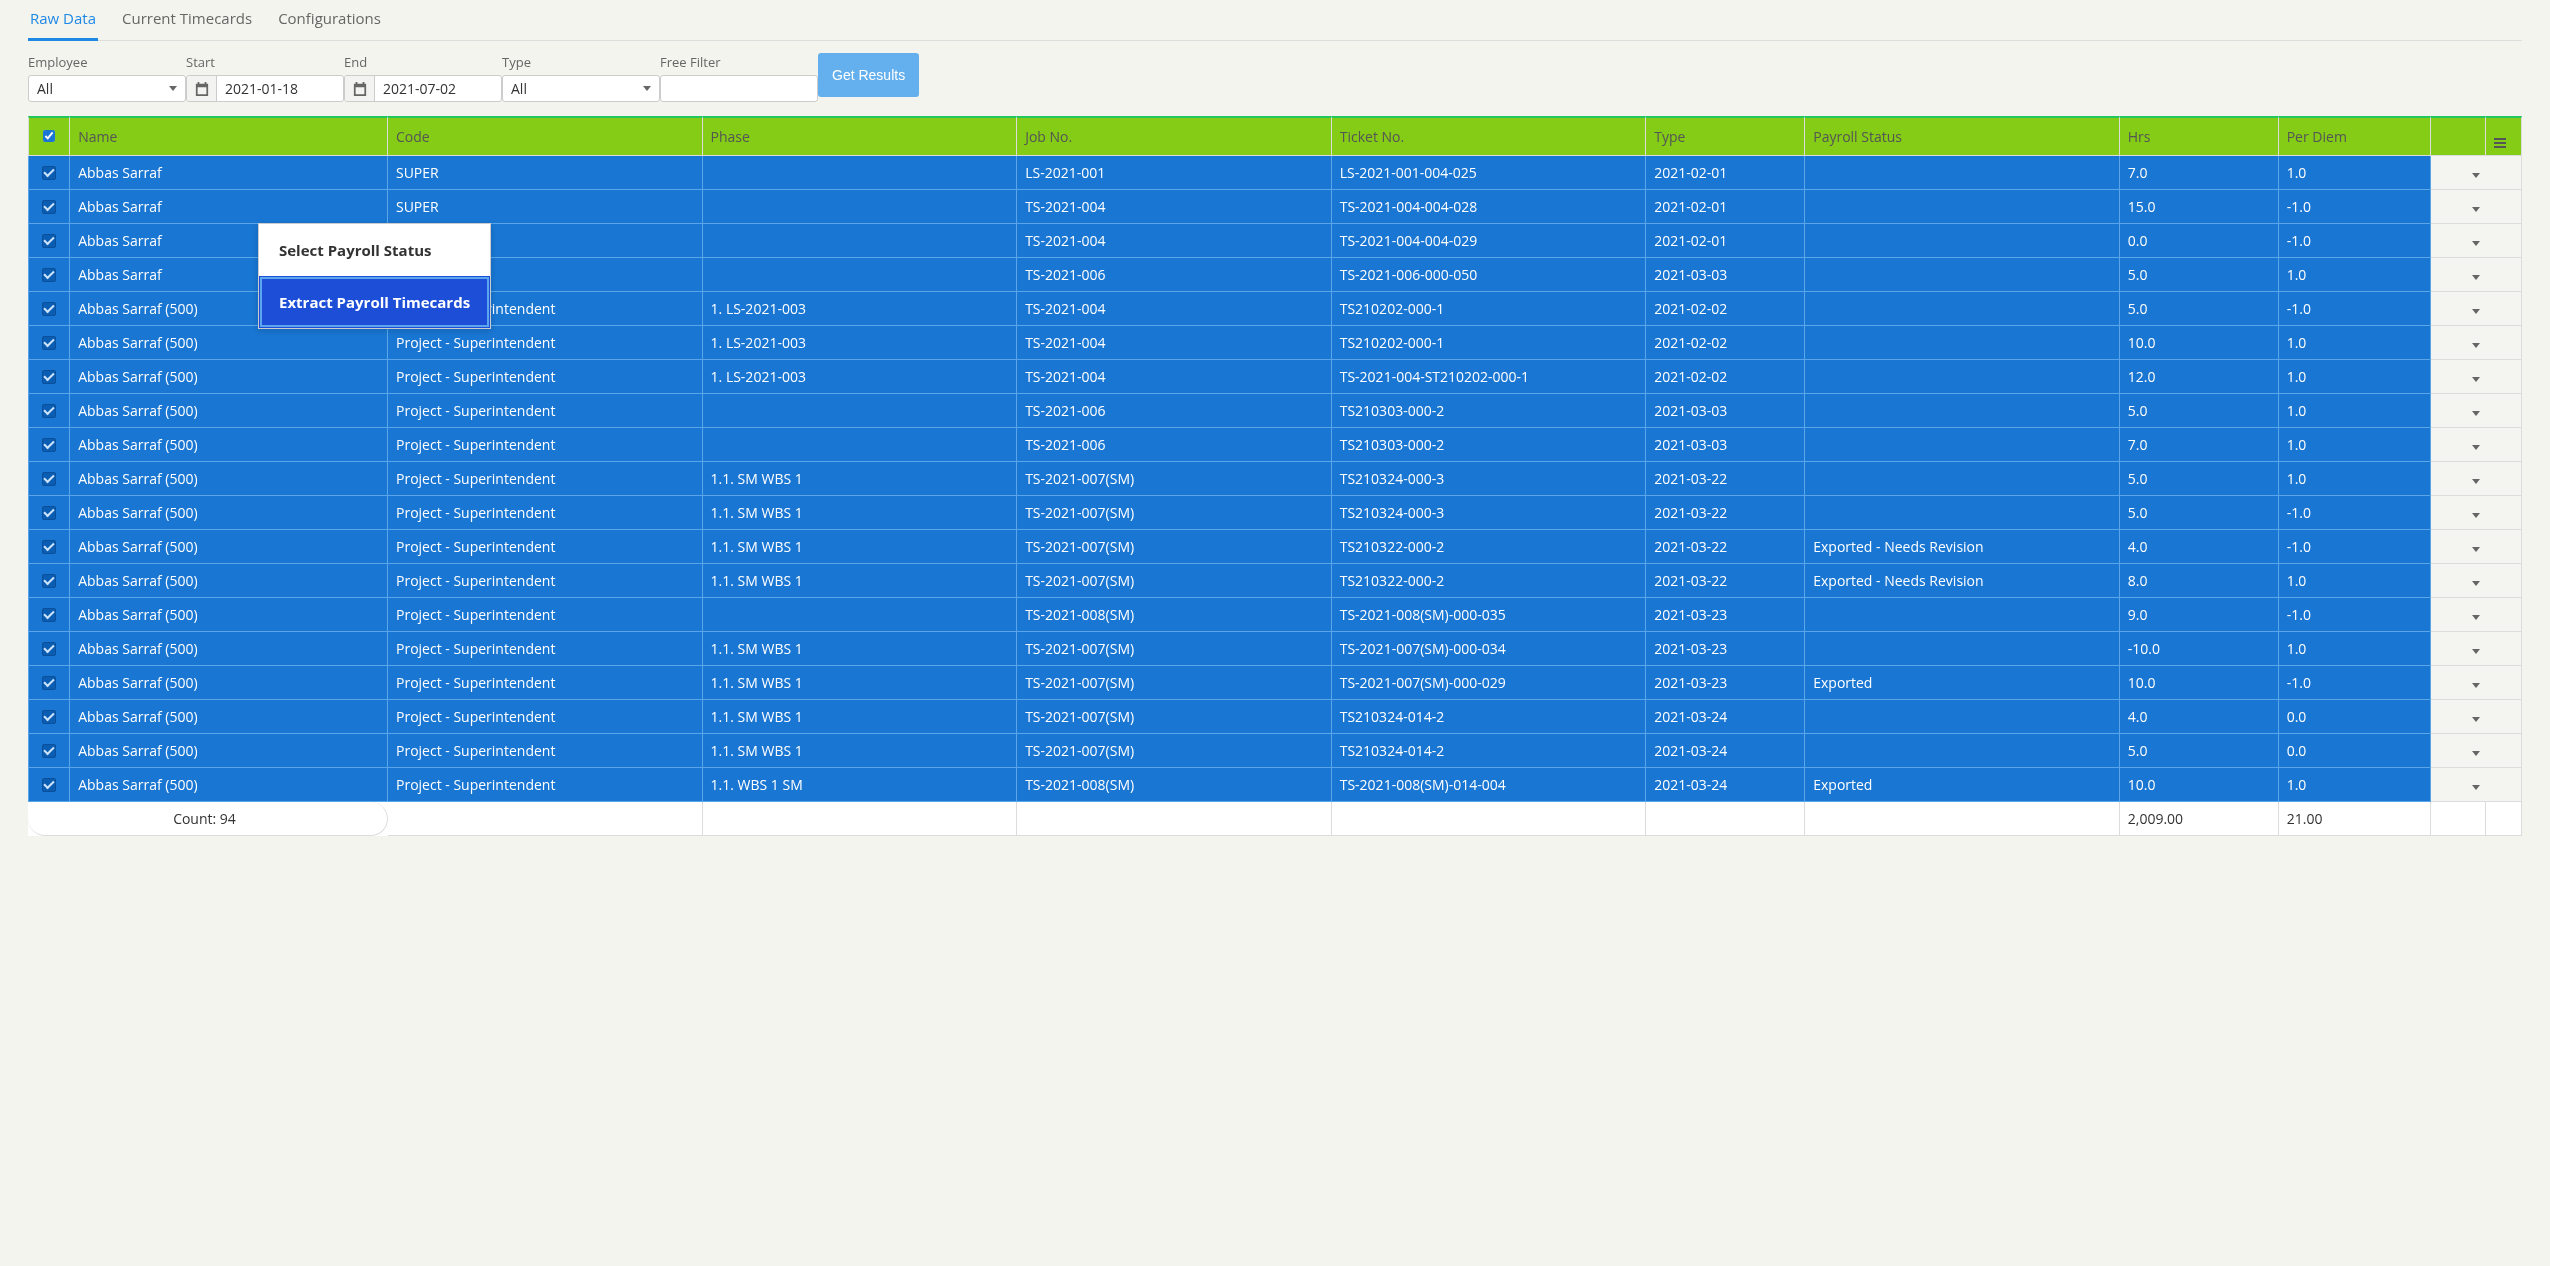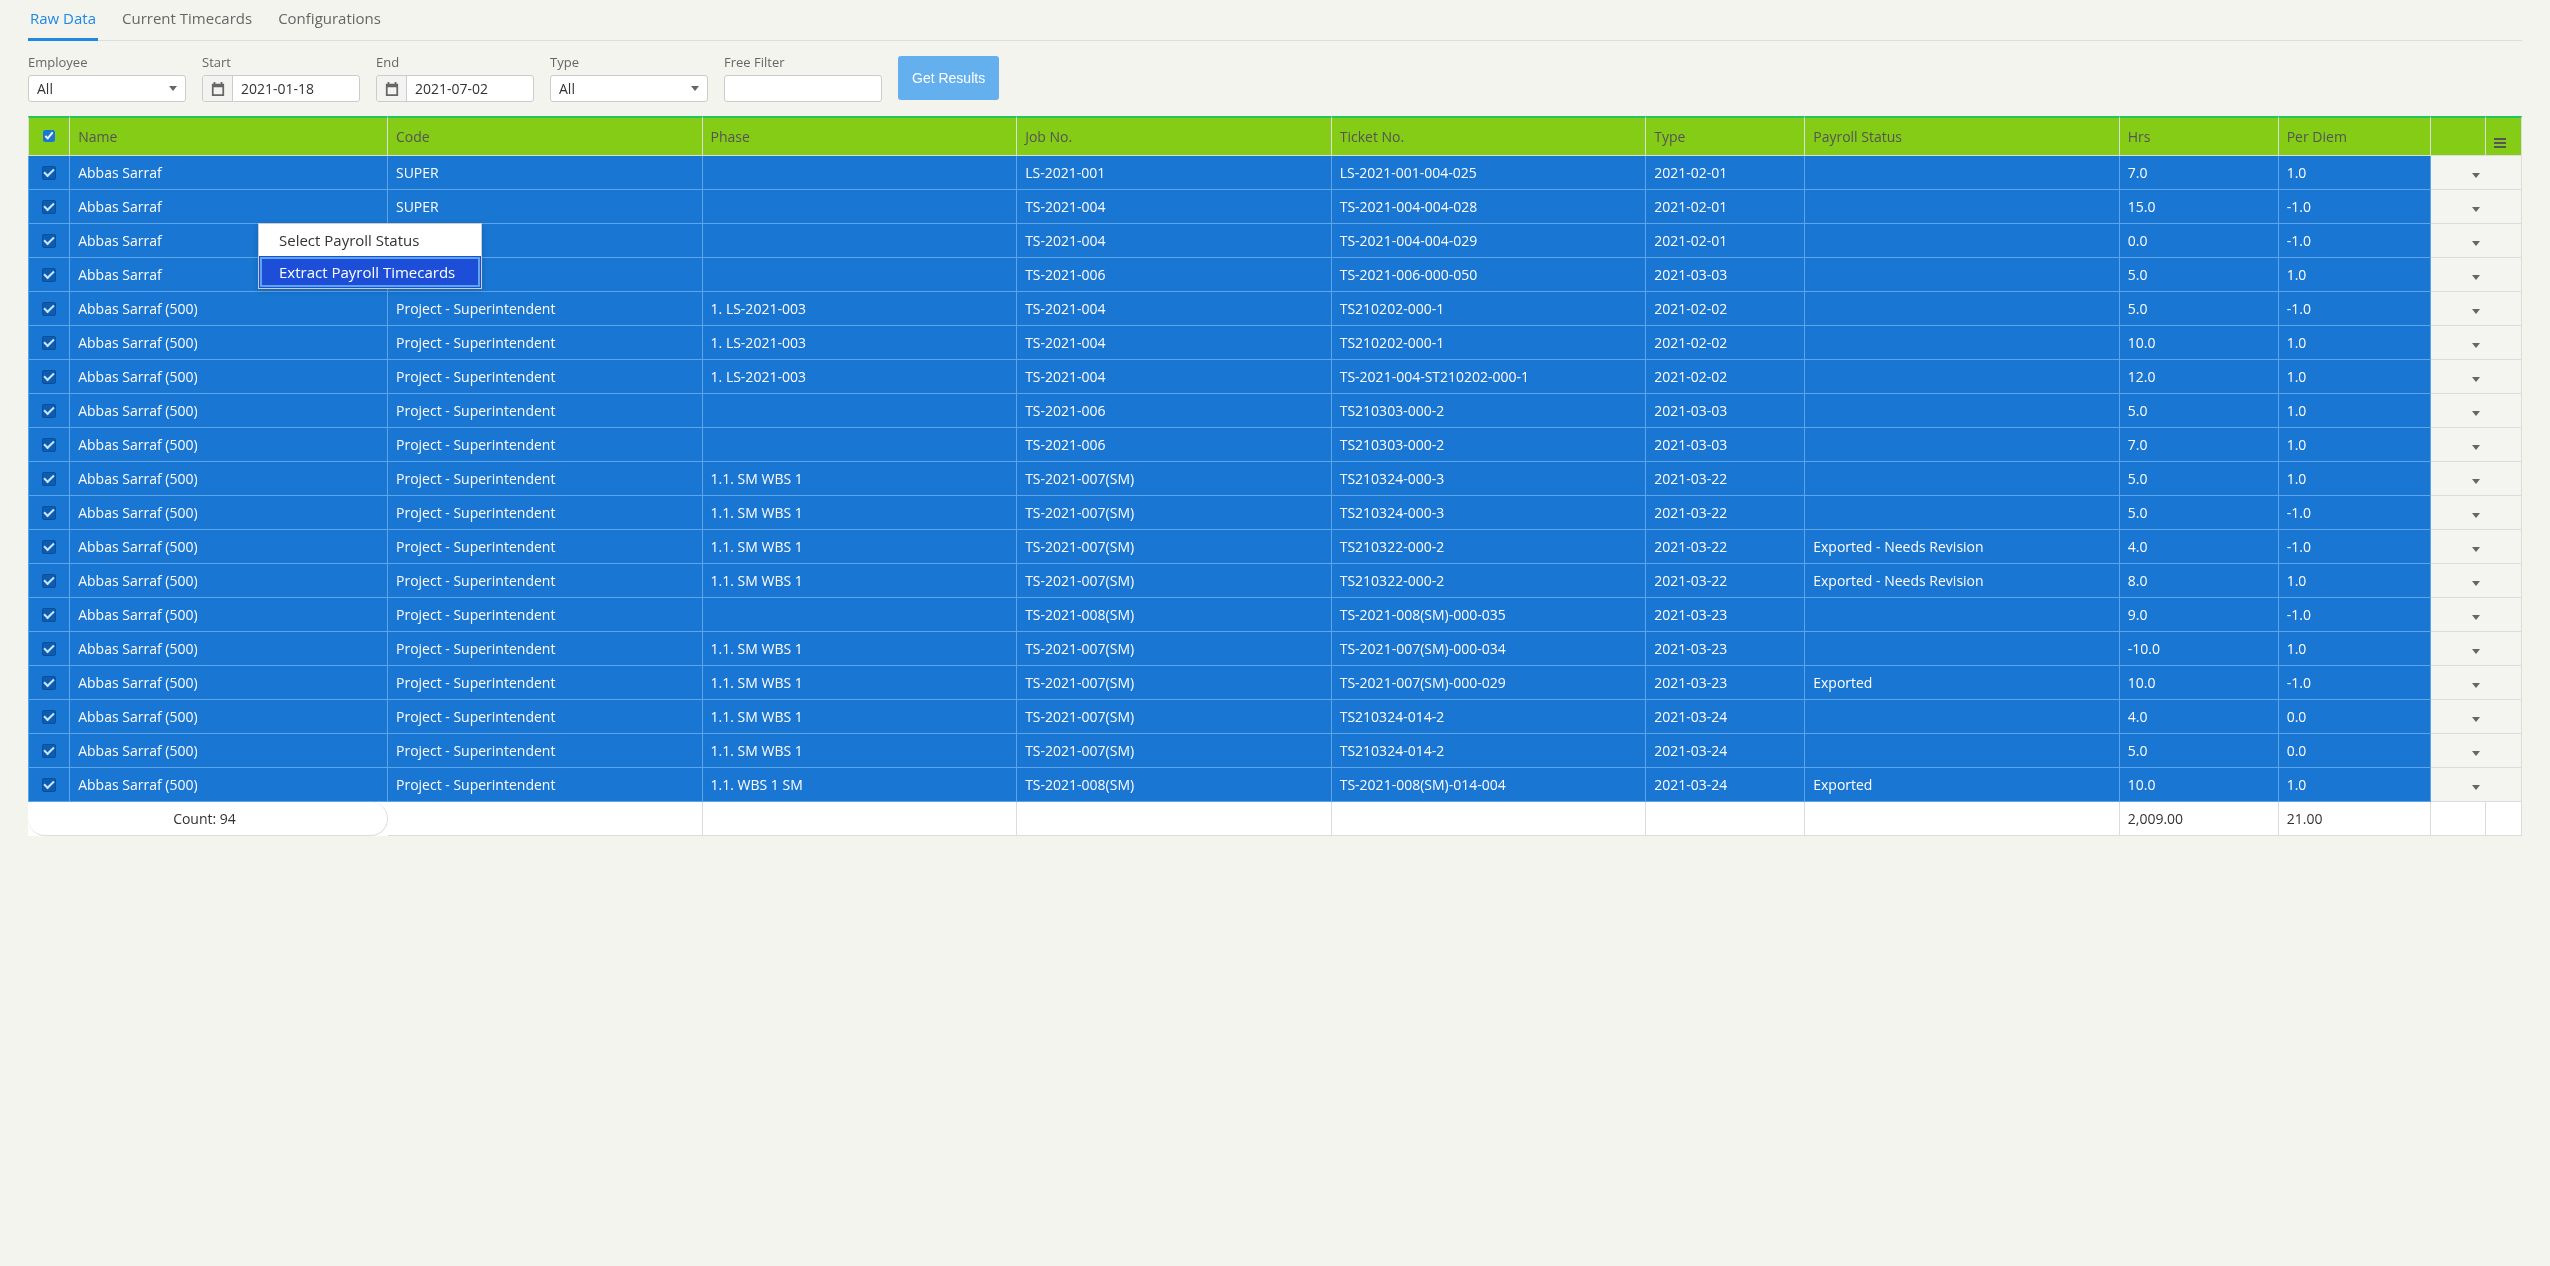--- a/index.html
+++ b/index.html
@@ -22,22 +22,21 @@
     color: #666;
     cursor: pointer;
   }
   .tab.active {
     color: #1e88e5;
     border-bottom: 3px solid #1e88e5;
     margin-bottom: -1px;
   }
   .filters {
     display: flex;
-    gap: 16px;
-    align-items: center;
+    align-items: flex-start;
     margin-bottom: 14px;
     flex-wrap: wrap;
   }
   .filter-col { display: flex; flex-direction: column; }
   .filter-label { font-size: 13px; color: #666; margin-bottom: 4px; }
   .ctrl {
     height: 27px;
     background: #fff;
     border: 1px solid #ccc;
     border-radius: 3px;
@@ -141,21 +140,21 @@
     position: absolute;
     left: 230px;
     top: 107px;
     background: #fff;
     border: 1px solid #ccc;
     box-shadow: 0 2px 6px rgba(0,0,0,0.15);
     min-width: 224px;
     font-size: 15px;
     z-index: 10;
   }
-  .context-item { padding: 6px 20px; cursor: pointer; color: #333; }
+  .context-item { padding: 16px 20px; cursor: pointer; color: #333; font-weight: bold; }
   .context-item.hover {
     background: #1d4ed8; color: #fff;
     outline: 2px solid #5ba6ee;
     outline-offset: -3px;
     border-radius: 0;
   }
   tfoot td {
     background: #fff;
     color: #333;
     font-weight: 400;

